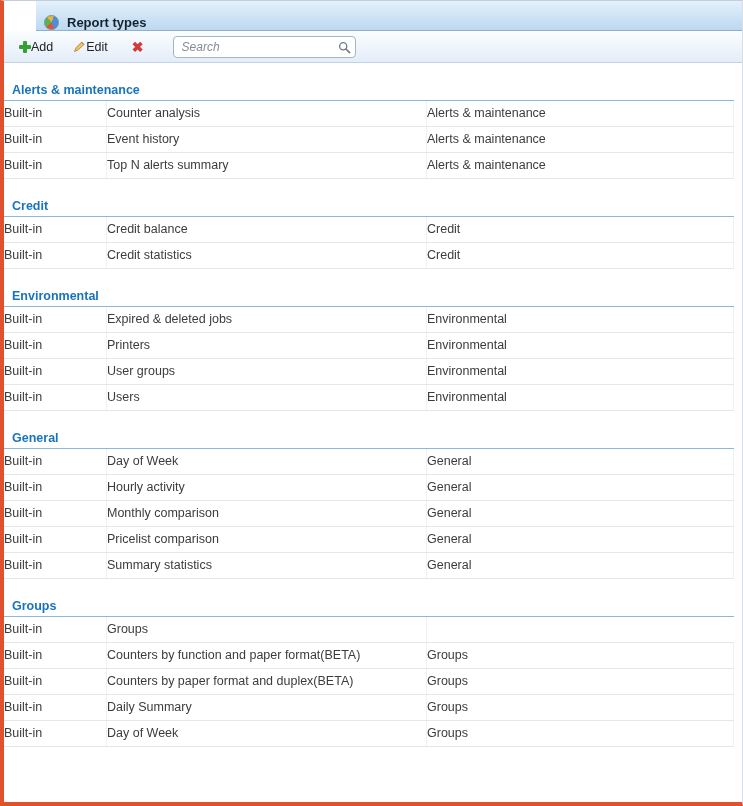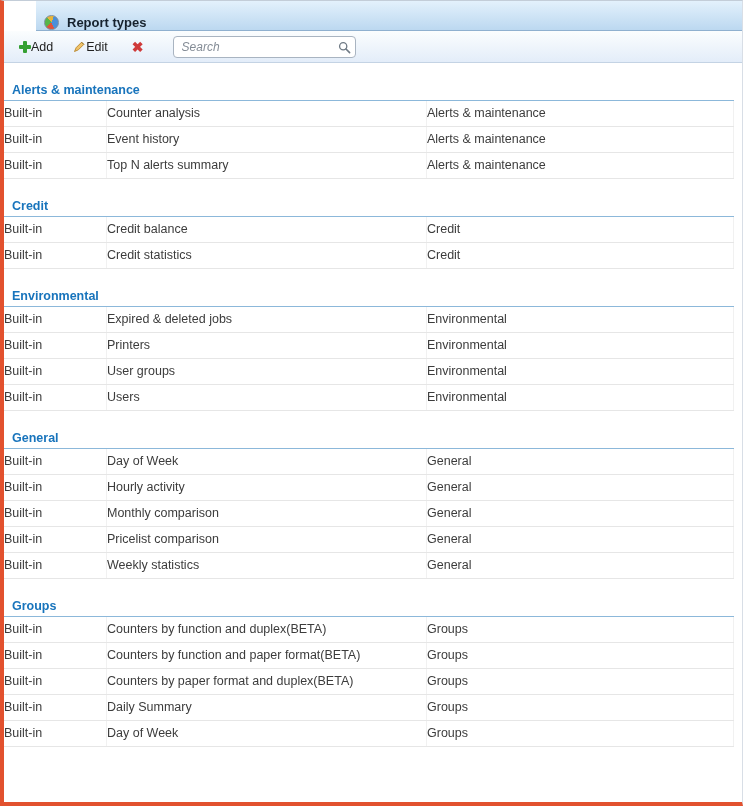--- a/index.html
+++ b/index.html
@@ -216,29 +216,28 @@
             <div class="cell cell-name">Monthly comparison</div>
             <div class="cell cell-category">General</div>
           </div>
           <div class="row">
             <div class="cell cell-type">Built-in</div>
             <div class="cell cell-name">Pricelist comparison</div>
             <div class="cell cell-category">General</div>
           </div>
           <div class="row">
             <div class="cell cell-type">Built-in</div>
-            <div class="cell cell-name">Weekly statistics</div>
+            <div class="cell cell-name">Summary statistics</div>
             <div class="cell cell-category">General</div>
           </div>
         </div>
         <div class="group">
           <div class="group-title">Groups</div>
           <div class="row">
             <div class="cell cell-type">Built-in</div>
-            <div class="cell cell-name">Counters by function and duplex(BETA)</div>
             <div class="cell cell-category">Groups</div>
           </div>
           <div class="row">
             <div class="cell cell-type">Built-in</div>
             <div class="cell cell-name">Counters by function and paper format(BETA)</div>
             <div class="cell cell-category">Groups</div>
           </div>
           <div class="row">
             <div class="cell cell-type">Built-in</div>
             <div class="cell cell-name">Counters by paper format and duplex(BETA)</div>

